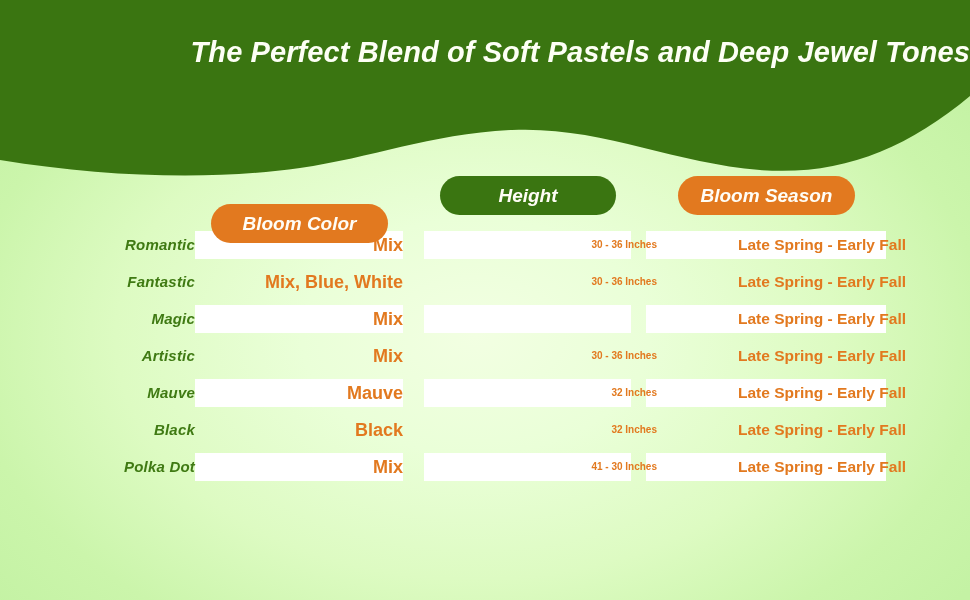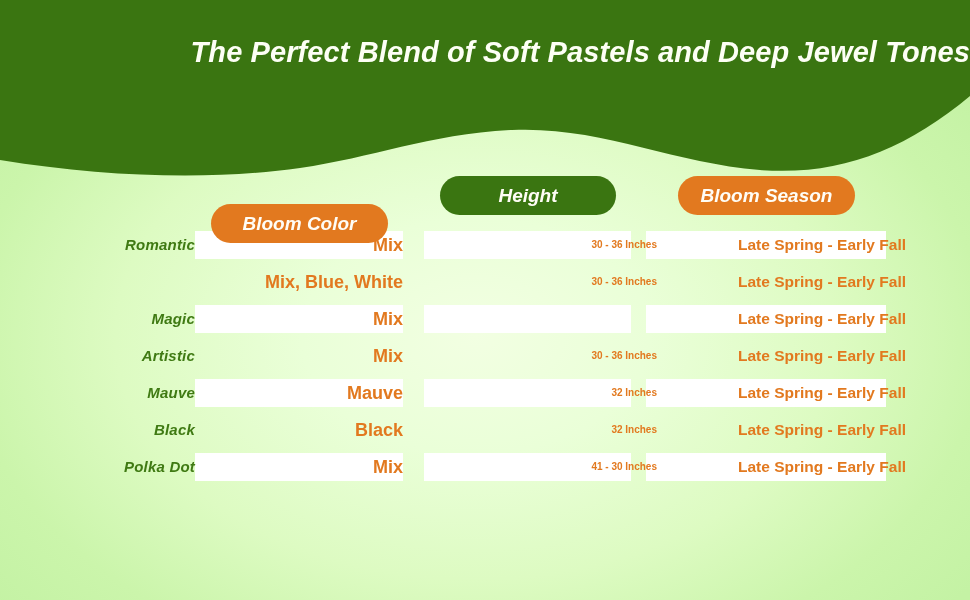--- a/index.html
+++ b/index.html
@@ -160,20 +160,21 @@
       <div class="band band-height"></div>
       <div class="band band-season"></div>
       <div class="cell cell-label">Romantic</div>
       <div class="cell cell-color">Mix</div>
       <div class="cell cell-height">30 - 36 Inches</div>
       <div class="cell cell-season">Late Spring - Early Fall</div>
     </div>
 
     <div class="row alt">
 
+      <div class="cell cell-label">Fantastic</div>
       <div class="cell cell-color">Mix, Blue, White</div>
       <div class="cell cell-height">30 - 36 Inches</div>
       <div class="cell cell-season">Late Spring - Early Fall</div>
     </div>
 
     <div class="row">
       <div class="band band-color"></div>
       <div class="band band-height"></div>
       <div class="band band-season"></div>
       <div class="cell cell-label">Magic</div>

